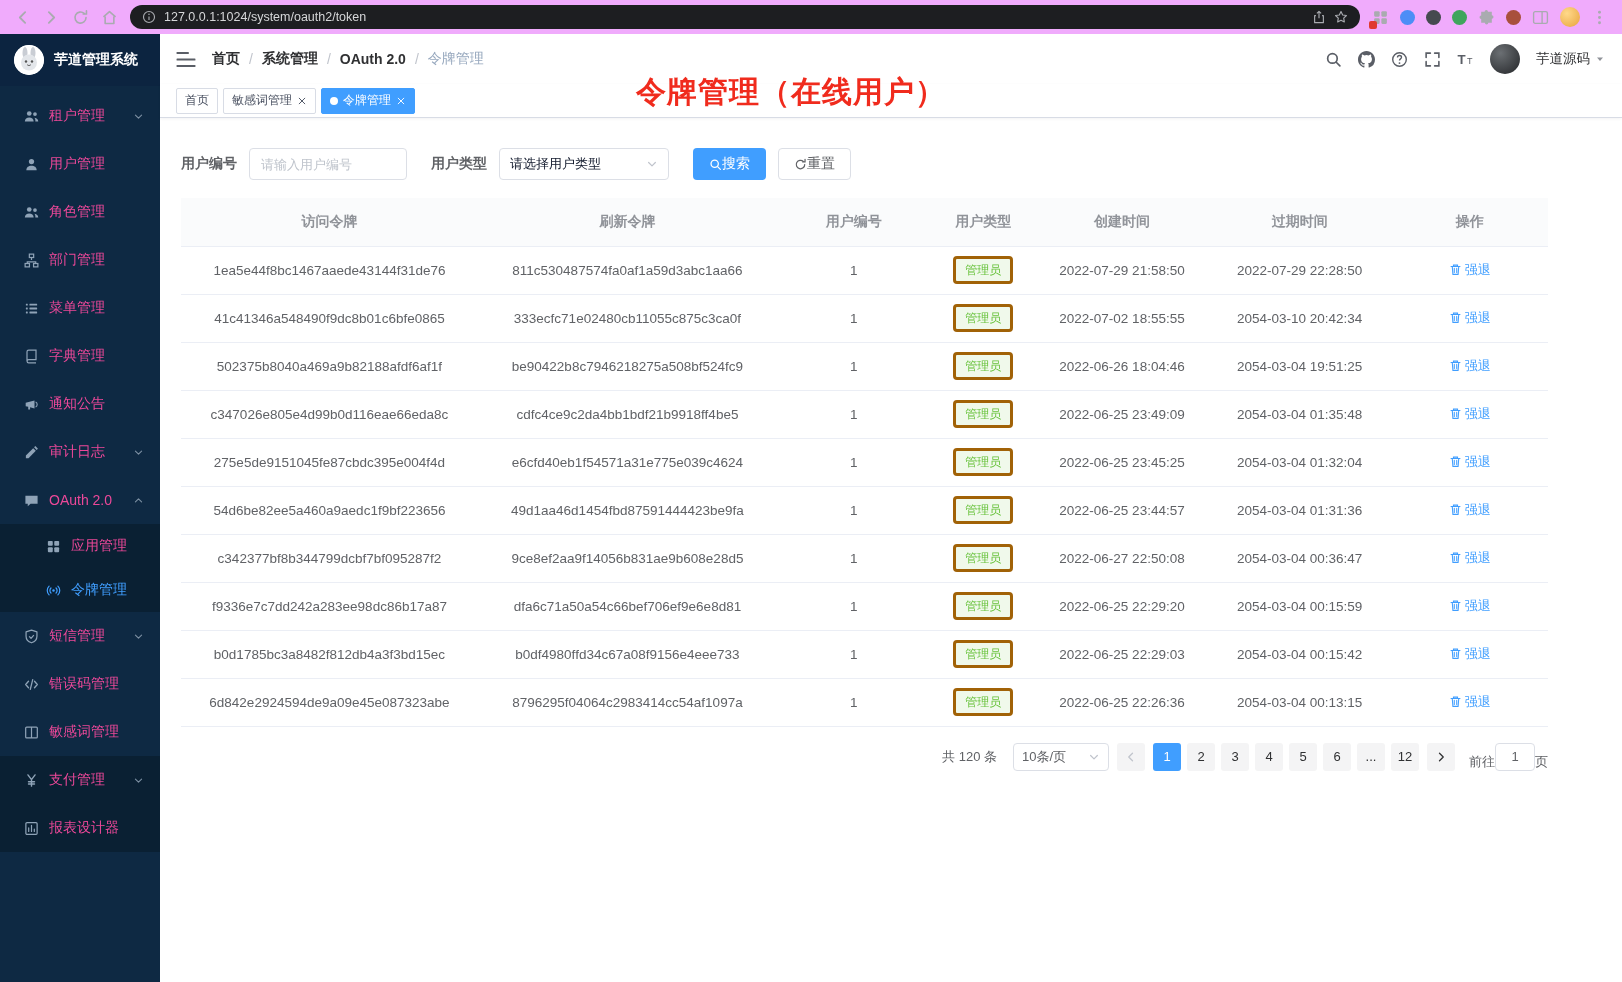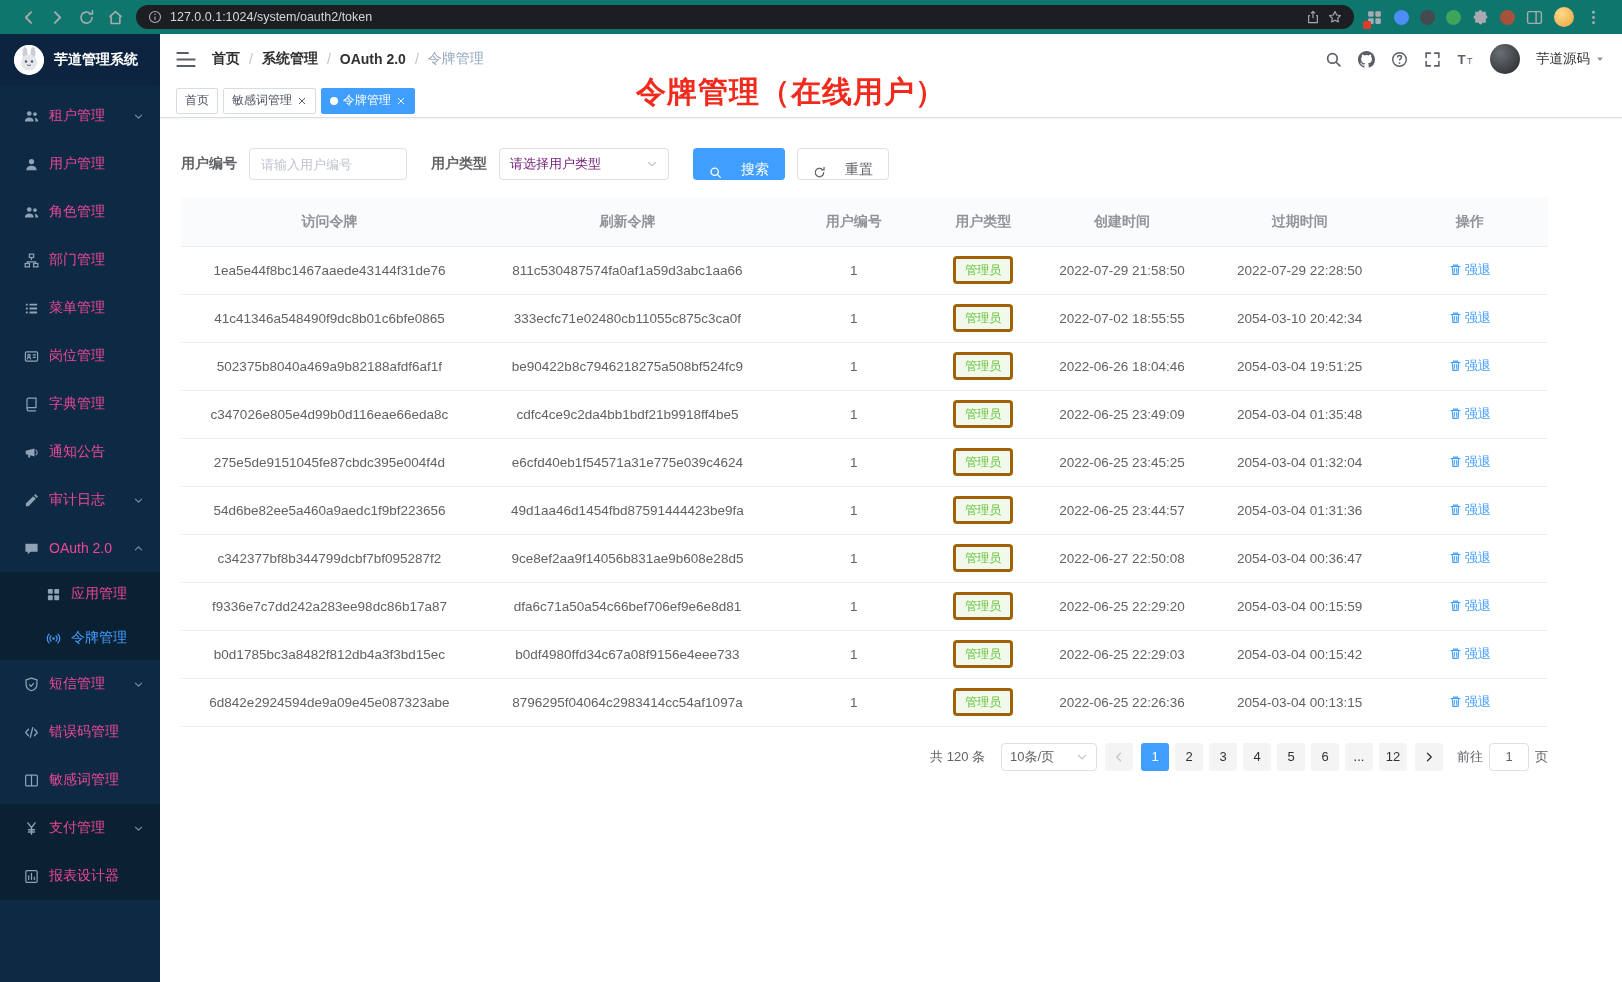--- a/index.html
+++ b/index.html
@@ -2,21 +2,21 @@
 <html><head>
 <meta charset="utf-8">
 <style>
   *{margin:0;padding:0;box-sizing:border-box}
   html,body{width:1622px;height:982px;overflow:hidden}
   body{font-family:"Liberation Sans","DejaVu Sans",sans-serif;font-size:14px;color:#303133;background:#fff}
   .icon{display:inline-block;width:16px;height:16px;flex:none}
   .icon svg,.b-ico svg,.tb-ico svg,.hamburger svg,.caret svg,.alert-check svg,.alert-close svg,.sel-chev svg,.logo-img svg{width:100%;height:100%;display:block}
 
   
-  .browser{height:34px;background:#0f766e;display:flex;align-items:center;gap:12px;padding:0 20px;color:#b9bbbf}
+  .browser{height:34px;background:#f0abfc;display:flex;align-items:center;gap:12px;padding:0 14px;color:#b9bbbf}
   .b-ico{display:inline-block;width:17px;height:17px;color:#a9abb0;cursor:pointer;flex:none}
   .b-ico.sm{width:14px;height:14px}
   .omnibox{flex:1;height:24px;background:#1d1e21;border-radius:13px;display:flex;align-items:center;gap:8px;padding:0 12px;color:#d6d7d9;font-size:12.5px;min-width:0}
   .omnibox .url{flex:1;white-space:nowrap;overflow:hidden;text-align:left}
   .ext-cluster{display:flex;align-items:center;gap:11px;flex:none}
   .dot{display:inline-block;width:15px;height:15px;border-radius:50%;cursor:pointer}
   .badge-ext{position:relative}
   .badge-ext::after{content:"";position:absolute;left:-3px;bottom:-3px;width:8px;height:8px;background:#e03a2f;border-radius:2px}
   .avatar-mini{display:inline-block;width:20px;height:20px;border-radius:50%;background:radial-gradient(circle at 35% 32%,#ffd98a,#e8a33d);cursor:pointer}
 
@@ -64,45 +64,45 @@
   .alert{height:34px;background:#edf9e7;border-radius:4px;display:flex;align-items:center;gap:8px;padding:0 16px;font-size:13px}
   .alert-check{display:inline-block;width:16px;height:16px}
   .alert-text{color:#67c23a;font-weight:700}
   .alert-link{color:#409eff;text-decoration:none;cursor:pointer}
   .alert-close{display:inline-block;width:12px;height:12px;color:#c0c4cc;margin-left:auto;cursor:pointer}
 
   .filters{display:flex;align-items:center;margin-top:16px;gap:12px}
   .f-label{font-weight:700;color:#606266;font-size:14px;white-space:nowrap}
   .f-input{width:158px;height:32px;border:1px solid #dcdfe6;border-radius:4px;padding:0 11px;font-size:13px;color:#606266;outline:none;font-family:inherit;background:#fff}
   .f-input::placeholder{color:#bfc4cc}
-  .f-select{width:170px;height:32px;border:1px solid #dcdfe6;border-radius:4px;padding:15px 10px;display:flex;align-items:center;justify-content:space-between;color:#701a75;font-size:13px;cursor:pointer;background:#fff}
+  .f-select{width:170px;height:32px;border:1px solid #dcdfe6;border-radius:4px;padding:15px 10px;display:flex;align-items:center;justify-content:space-between;color:#0f172a;font-size:13px;cursor:pointer;background:#fff}
   .sel-chev{display:inline-block;width:12px;height:12px;color:#c0c4cc}
   .ml{margin-left:12px}
-  .btn{height:32px;border-radius:4px;display:inline-flex;align-items:flex-end;gap:19px;padding:0 15px;font-size:14px;cursor:pointer;border:1px solid transparent;font-family:inherit}
+  .btn{height:32px;border-radius:4px;display:inline-flex;align-items:center;gap:0;padding:0 15px;font-size:14px;cursor:pointer;border:1px solid transparent;font-family:inherit}
   .btn .icon{width:13px;height:13px}
   .btn-primary{background:#409eff;color:#fff}
   .btn-plain{background:#fff;border-color:#dcdfe6;color:#606266}
 
   .table-wrap{margin-top:18px}
   table{width:100%;border-collapse:collapse;table-layout:fixed}
   th{height:48px;font-size:14px;color:#909399;font-weight:700;border-bottom:1px solid #ebeef5;text-align:center;background:#fafbfc;white-space:nowrap}
   td{height:48px;font-size:13.5px;color:#606266;border-bottom:1px solid #ebeef5;text-align:center;white-space:nowrap;overflow:hidden}
   .badge{display:inline-block;padding:2px 9px;font-size:12px;line-height:18px;color:#67c23a;background:#f0f9eb;border:3px solid #a16207;border-radius:4px}
   .action-link{color:#409eff;display:inline-flex;align-items:center;gap:3px;font-size:13px;cursor:pointer}
   .action-link .icon{width:13px;height:13px}
 
   .pagination{display:flex;align-items:center;justify-content:flex-end;gap:8px;margin-top:16px;font-size:13px;color:#606266}
   .pg-total{margin-right:8px;white-space:nowrap}
   .pg-size{width:96px;height:28px;border:1px solid #dcdfe6;border-radius:4px;display:flex;align-items:center;justify-content:space-between;padding:0 8px;cursor:pointer;color:#606266;background:#fff}
   .pg-btn{min-width:28px;height:28px;border:none;border-radius:3px;background:#f4f4f5;color:#303133;font-size:13px;display:inline-flex;align-items:center;justify-content:center;cursor:pointer;font-family:inherit;padding:0 4px}
   .pg-btn.active{background:#409eff;color:#fff}
   .pg-btn.disabled{color:#c0c4cc;cursor:not-allowed}
   .pg-btn .icon{width:12px;height:12px}
   #page-list{display:inline-flex;gap:6px}
-  .pg-goto{display:flex;align-items:center;gap:6px;margin-left:6px;white-space:nowrap}
+  .pg-goto{display:flex;align-items:flex-end;margin-left:6px;white-space:nowrap}
   .pg-goto input{width:40px;height:28px;border:1px solid #dcdfe6;border-radius:4px;text-align:center;font-size:13px;color:#606266;outline:none;font-family:inherit}
 </style>
 </head>
 <body>
 
 <div class="browser">
   <span class="b-ico">
       <svg viewBox="0 0 16 16" fill="none" stroke="currentColor" stroke-width="1.7" stroke-linecap="round" stroke-linejoin="round">
         <path d="M10.5 3 5.5 8l5 5"></path>
       </svg>
@@ -253,30 +253,20 @@
               <rect x="5.8" y="7" width="8.2" height="2" rx=".4"></rect>
               <rect x="2" y="11.2" width="2" height="2" rx=".4"></rect>
               <rect x="5.8" y="11.2" width="8.2" height="2" rx=".4"></rect>
             </svg>
           </span>
           <span class="mi-label">菜单管理</span>
         </div>
         <div class="menu-item">
           <span class="icon mi-icon">
             <svg viewBox="0 0 16 16" fill="none" stroke="currentColor" stroke-width="1.3">
-              <rect x="1.5" y="3" width="13" height="10" rx="1.2"></rect>
-              <circle cx="5.3" cy="7" r="1.3"></circle>
-              <path d="M3.4 11c.3-1.4 1-2 1.9-2s1.6.6 1.9 2M9.3 6.2h3.4M9.3 9h3.4"></path>
-            </svg>
-          </span>
-          <span class="mi-label">岗位管理</span>
-        </div>
-        <div class="menu-item">
-          <span class="icon mi-icon">
-            <svg viewBox="0 0 16 16" fill="none" stroke="currentColor" stroke-width="1.3">
               <path d="M3.2 13V3A1.8 1.8 0 0 1 5 1.2h7.8v10.2H5a1.7 1.7 0 0 0 0 3.4h7.8"></path>
             </svg>
           </span>
           <span class="mi-label">字典管理</span>
         </div>
         <div class="menu-item">
           <span class="icon mi-icon">
             <svg viewBox="0 0 16 16" fill="currentColor">
               <path d="M1.8 6.2v3.6l2.7.7v2.9h2v-2.4l4.7 1.2V3.8z"></path>
               <path d="M12.4 5.2a3.2 3.2 0 0 1 0 5.6" fill="none" stroke="currentColor" stroke-width="1.2"></path>

